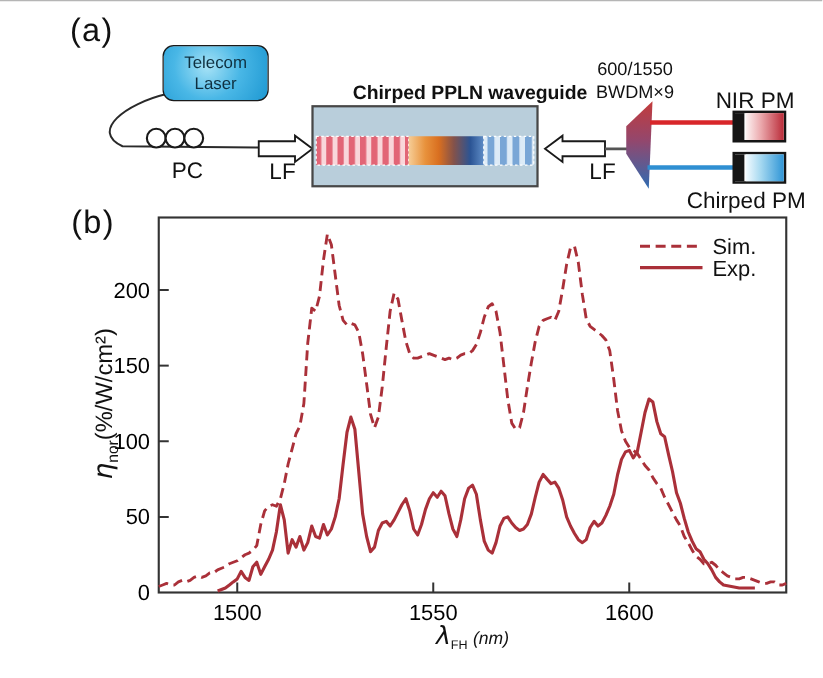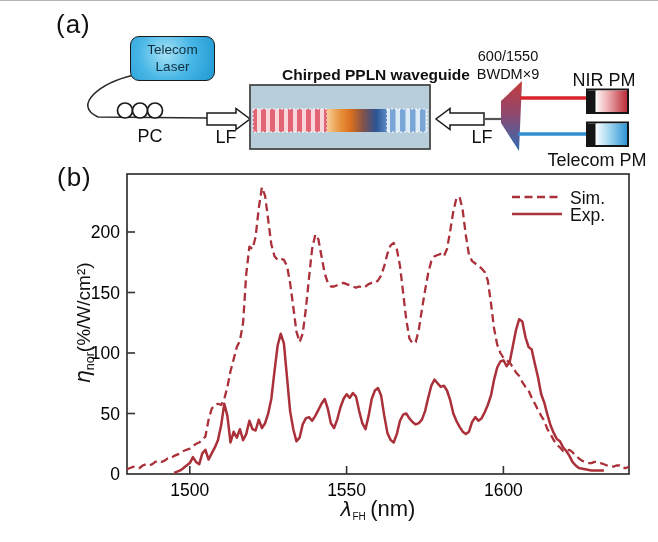--- a/index.html
+++ b/index.html
@@ -24,21 +24,21 @@
   #ylabel{
     position:absolute;left:84px;top:322px;white-space:nowrap;
     transform:translate(-50%,-50%) rotate(-90deg);
   }
   #ylabel .sym{font-style:italic;font-family:"DejaVu Sans",sans-serif;font-size:21px;}
   #ylabel sub{font-size:12.5px;}
   #ylabel .unit{font-size:19px;}
   #xlabel{position:absolute;left:378px;top:495px;transform:translateX(-50%);white-space:nowrap;}
   #xlabel .sym{font-style:italic;font-family:"DejaVu Sans",sans-serif;font-size:20px;}
   #xlabel sub{font-size:10px;}
-  #xlabel .unit{font-size:22px;text-align:right;}
+  #xlabel .unit{font-style:italic;font-size:14px;text-align:right;}
   .ticktext{font-family:"Liberation Sans",sans-serif;font-size:17.5px;fill:#000;}
   .legtext{font-family:"Liberation Sans",sans-serif;font-size:17.5px;fill:#111;}
 </style>
 </head>
 <body>
 
 <div id="root">
 
   <div class="lbl panel-tag" style="left:56px;top:8px;">(a)</div>
 
@@ -118,21 +118,21 @@
 
   <div class="lbl small-lbl ctr" style="left:150px;top:125px;">PC</div>
   <div class="lbl small-lbl ctr" style="left:226px;top:126px;">LF</div>
   <div class="lbl ctr" style="left:340px;top:65px;font-size:15.5px;font-weight:600;margin-left:36px;">Chirped PPLN waveguide</div>
   <div class="lbl small-lbl ctr" style="left:482px;top:126px;">LF</div>
   <div class="lbl bwdm ctr" style="left:508px;top:47px;">
     <div>600/1550</div>
     <div>BWDM×9</div>
   </div>
   <div class="lbl small-lbl ctr" style="left:604px;top:69px;">NIR PM</div>
-  <div class="lbl small-lbl ctr" style="left:597px;top:149px;">Telecom PM</div>
+  <div class="lbl small-lbl ctr" style="left:597px;top:149px;">Chirped PM</div>
 
   <div class="lbl panel-tag" style="left:57px;top:161px;">(b)</div>
 
   <svg id="plotSvg" width="658" height="382" viewBox="0 0 658 382" style="top:160px;">
 
     <rect x="127" y="13" width="502" height="300" fill="none" stroke="#333333" stroke-width="1.7"></rect>
 
     <g stroke="#333333" stroke-width="1.6">
       <line x1="189.8" y1="313" x2="189.8" y2="305"></line>
       <line x1="346.6" y1="313" x2="346.6" y2="305"></line>

